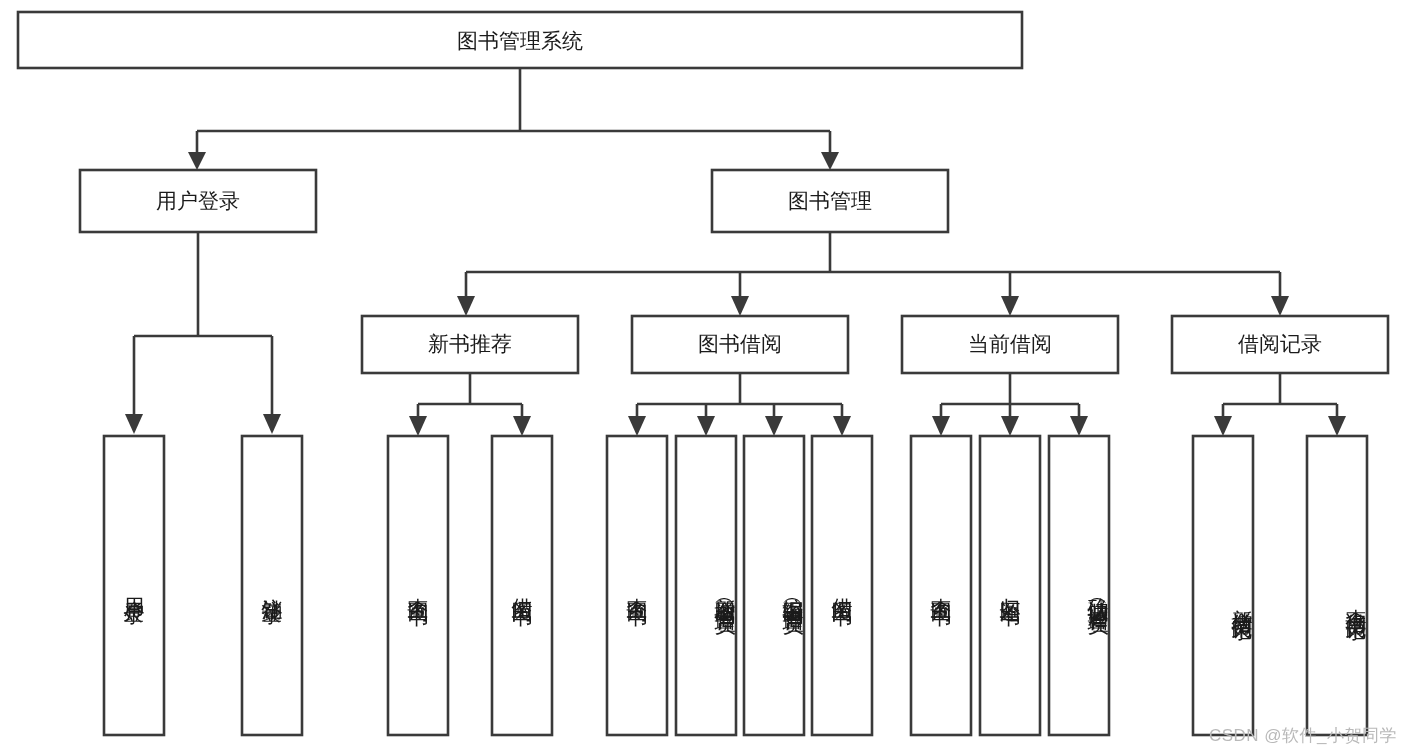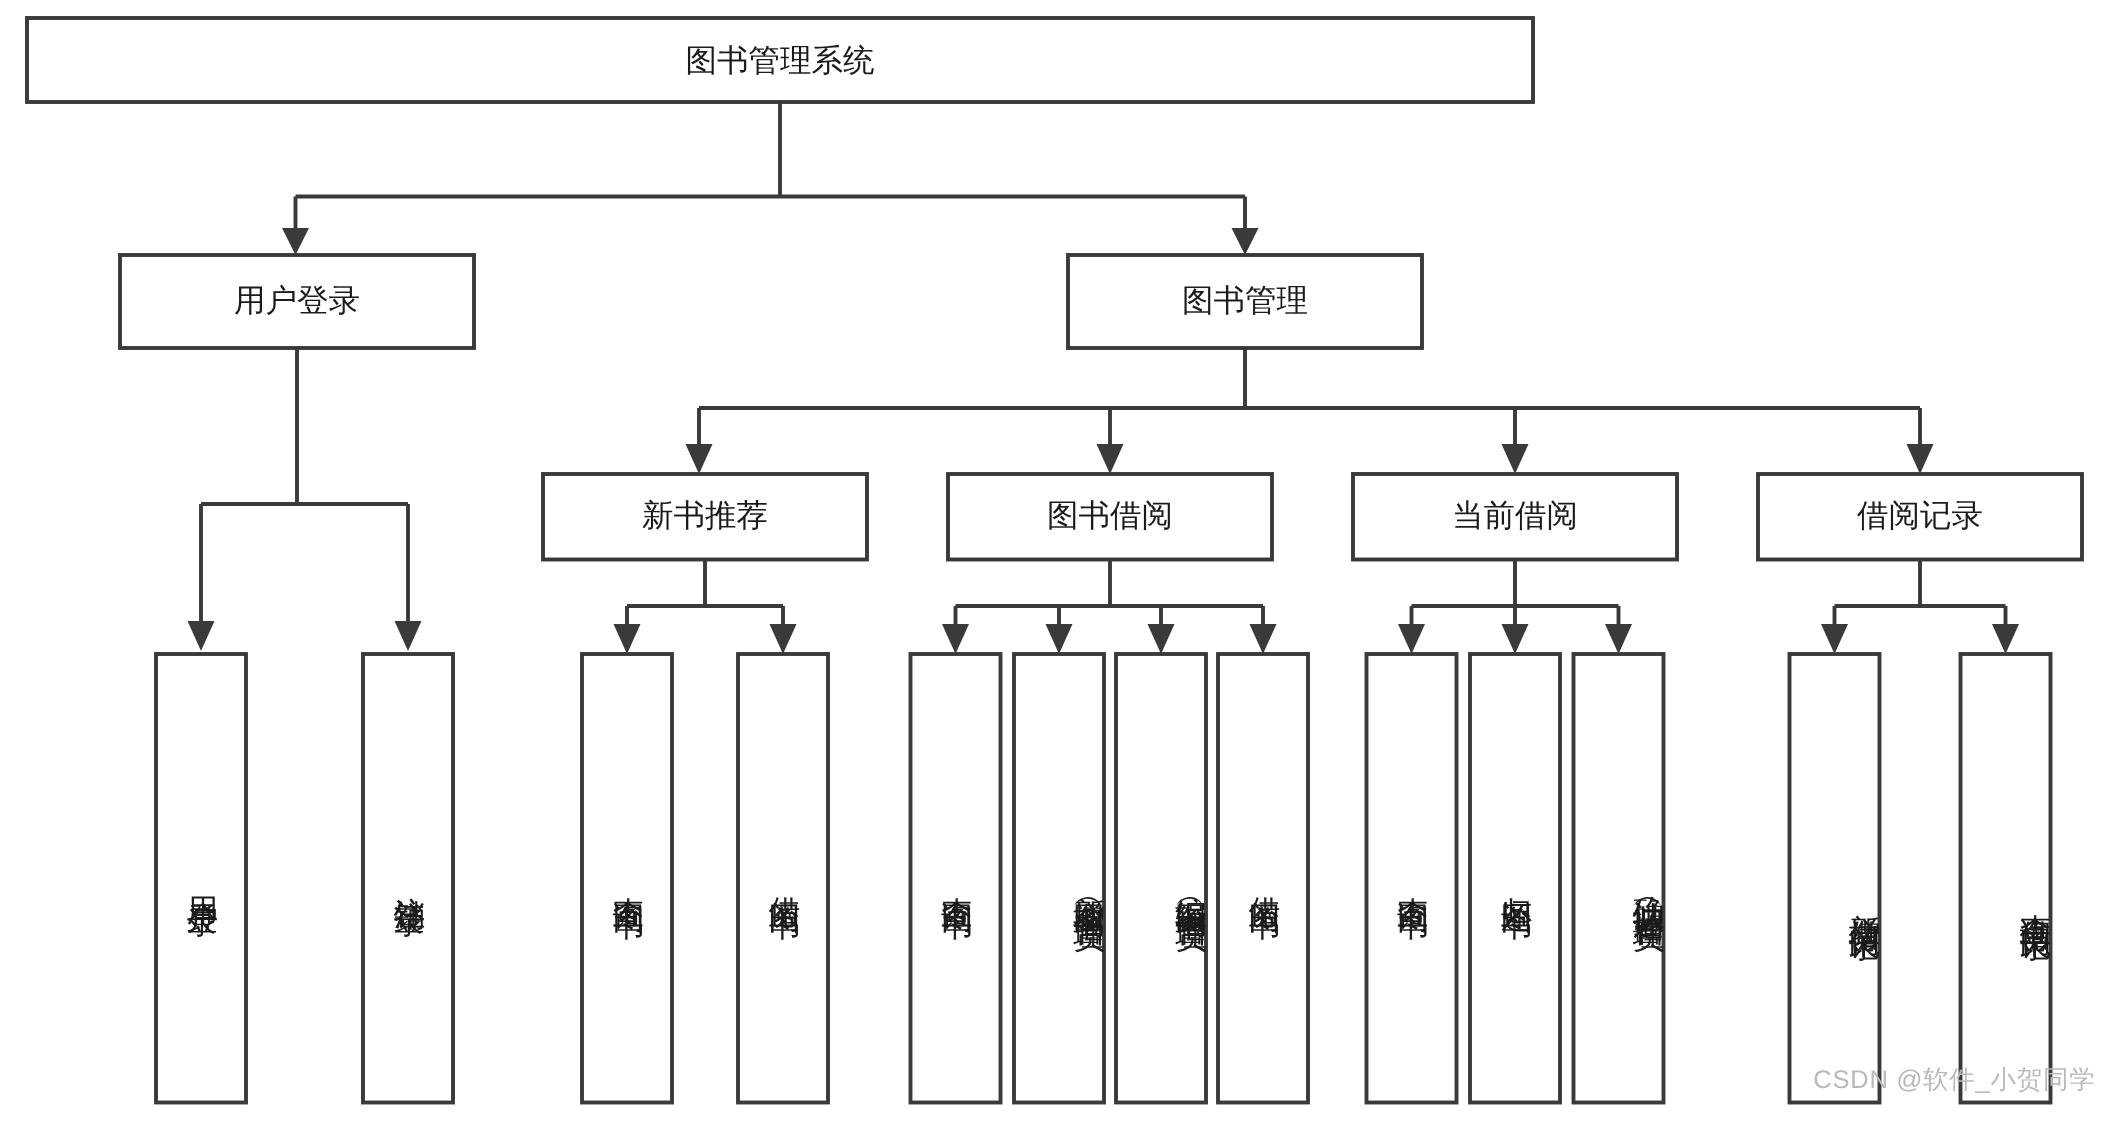--- a/index.html
+++ b/index.html
@@ -60,21 +60,21 @@
     display: flex;
     align-items: center;
     justify-content: center;
     text-align: center;
     white-space: nowrap;
     pointer-events: none;
   }
   .watermark {
     position: absolute;
     right: 8px;
-    bottom: 16px;
+    bottom: 0;
     font-family: "Liberation Sans", "DejaVu Sans", sans-serif;
     font-size: 17px;
     color: #b9b9b9;
     letter-spacing: 0.5px;
     white-space: nowrap;
   }
 </style>
 </head>
 <body>
 

